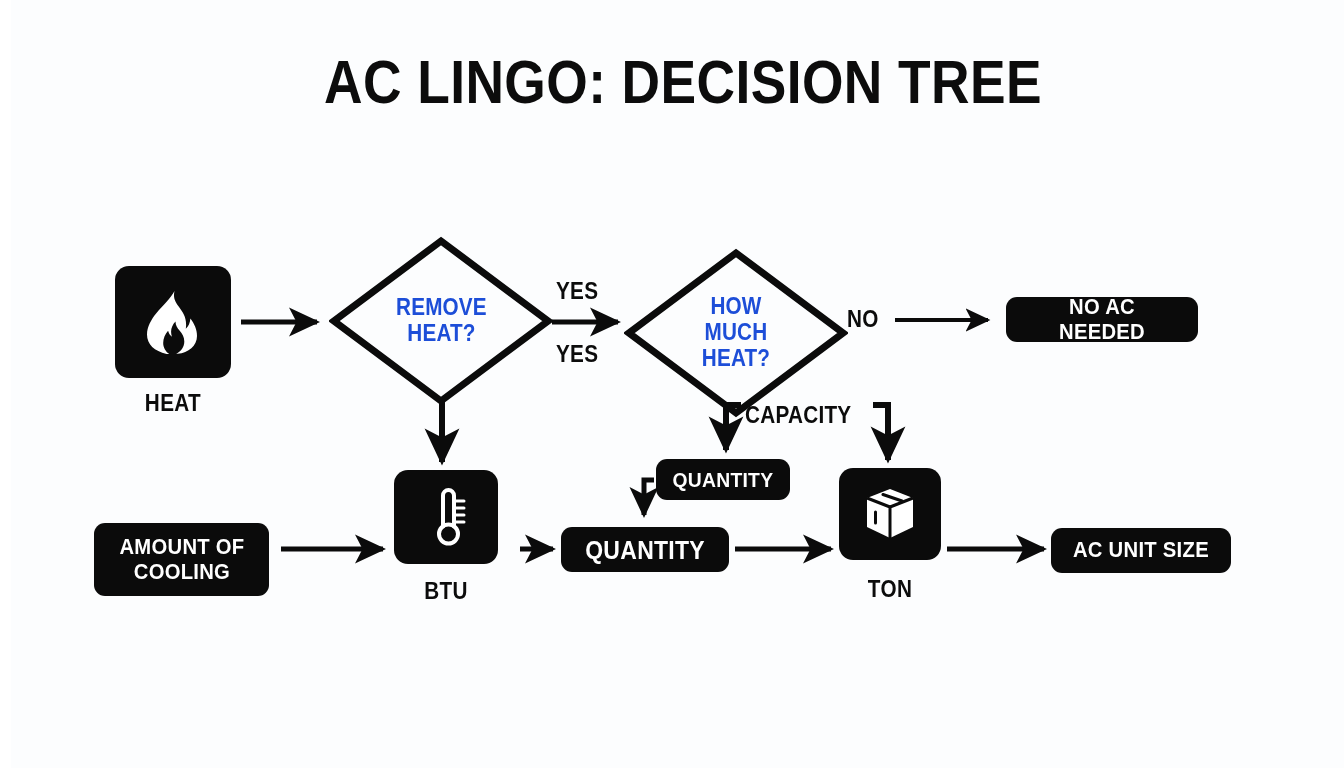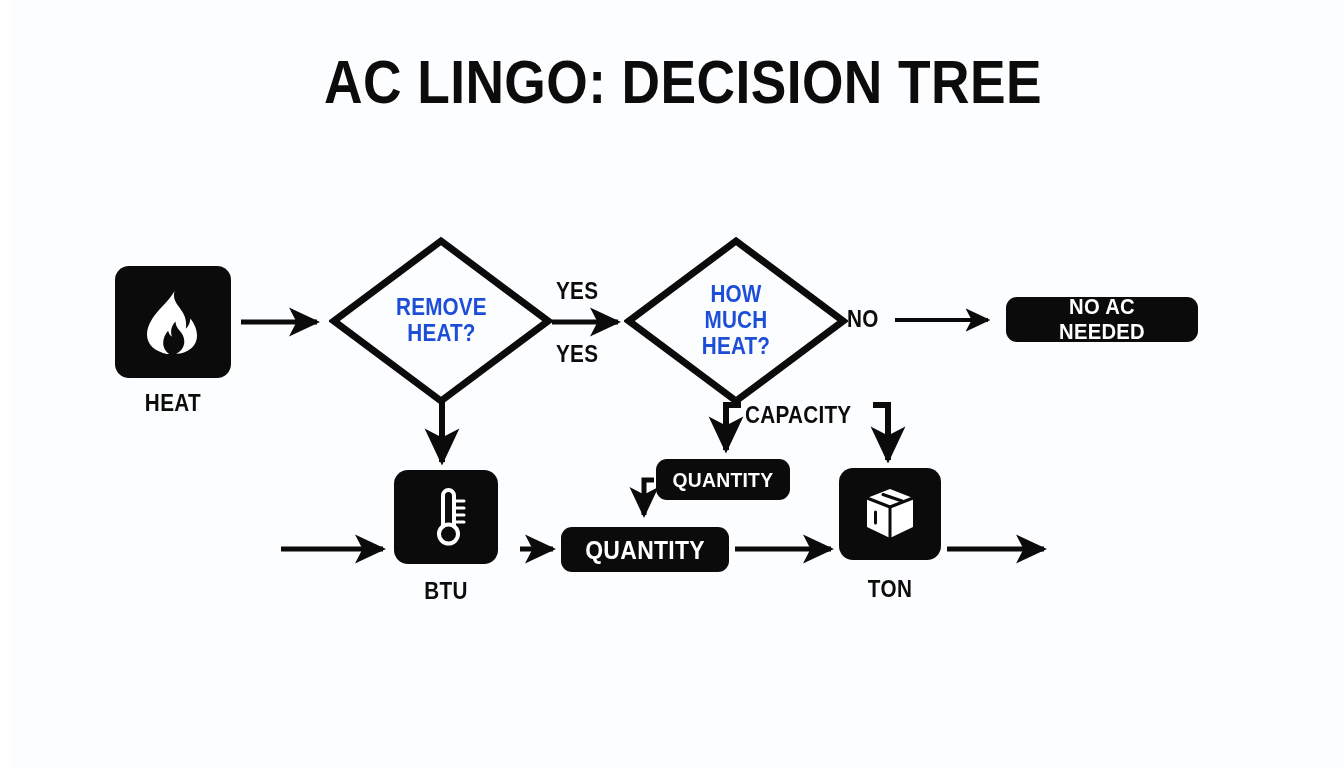--- a/index.html
+++ b/index.html
@@ -171,21 +171,21 @@
     </svg>
     <div class="dtext">
       <span>REMOVE
 HEAT?</span>
     </div>
   </div>
 
   <div class="edge-label" style="left:545px; top:278px;">YES</div>
   <div class="edge-label" style="left:545px; top:341px;">YES</div>
 
-  <div class="diamond" style="left:613px; top:236px; width:224px; height:170px;">
+  <div class="diamond" style="left:613px; top:248px; width:224px; height:170px;">
     <svg class="shape" viewBox="0 0 224 170" xmlns="http://www.w3.org/2000/svg">
       <polygon points="112,5 219,85 112,165 5,85" fill="none" stroke="#0b0b0b" stroke-width="7"></polygon>
     </svg>
     <div class="dtext">
       <span>HOW
 MUCH
 HEAT?</span>
     </div>
   </div>
 
@@ -205,30 +205,37 @@
     <span>
       <svg width="42" height="62" viewBox="0 0 42 62" xmlns="http://www.w3.org/2000/svg">
         <path fill="none" stroke="#ffffff" stroke-width="4" stroke-linecap="round" d="M18 40.5 V9.5 a5.5 5.5 0 0 1 11 0 V40.5"></path>
         <circle cx="23.5" cy="48" r="9.5" fill="none" stroke="#ffffff" stroke-width="4"></circle>
         <path stroke="#ffffff" stroke-width="3" stroke-linecap="round" d="M29 15 H39 M29 22 H39 M29 29 H39 M29 36 H39"></path>
       </svg>
     </span>
   </div>
   <div class="icon-caption" style="left:383px; top:578px; width:104px;">BTU</div>
 
+  <div class="pill" style="left:83px; top:523px; width:175px; height:73px; font-size:22px; white-space:pre-line;">
+    <span>AMOUNT OF
+COOLING</span>
+  </div>
 
   <div class="pill" style="left:550px; top:527px; width:168px; height:45px; font-size:25px;">
     <span>QUANTITY</span>
   </div>
 
   <div class="icon-box" style="left:828px; top:468px; width:102px; height:92px;">
     <span>
       <svg width="52" height="54" viewBox="0 0 52 54" xmlns="http://www.w3.org/2000/svg">
         <path fill="#ffffff" d="M26 2 L49 11 L49 40 L26 51 L3 40 L3 11 Z"></path>
         <path fill="none" stroke="#0b0b0b" stroke-width="3" stroke-linejoin="round" d="M3 11 L26 20 L49 11 M26 20 L26 51"></path>
         <path fill="none" stroke="#0b0b0b" stroke-width="3" stroke-linecap="round" d="M11.5 25 L11.5 36 M19 7.5 L38 14"></path>
       </svg>
     </span>
   </div>
   <div class="icon-caption" style="left:828px; top:576px; width:102px;">TON</div>
 
+  <div class="pill" style="left:1040px; top:528px; width:180px; height:45px; font-size:22px;">
+    <span>AC UNIT SIZE</span>
+  </div>
 
 </div>
 
 </body></html>

